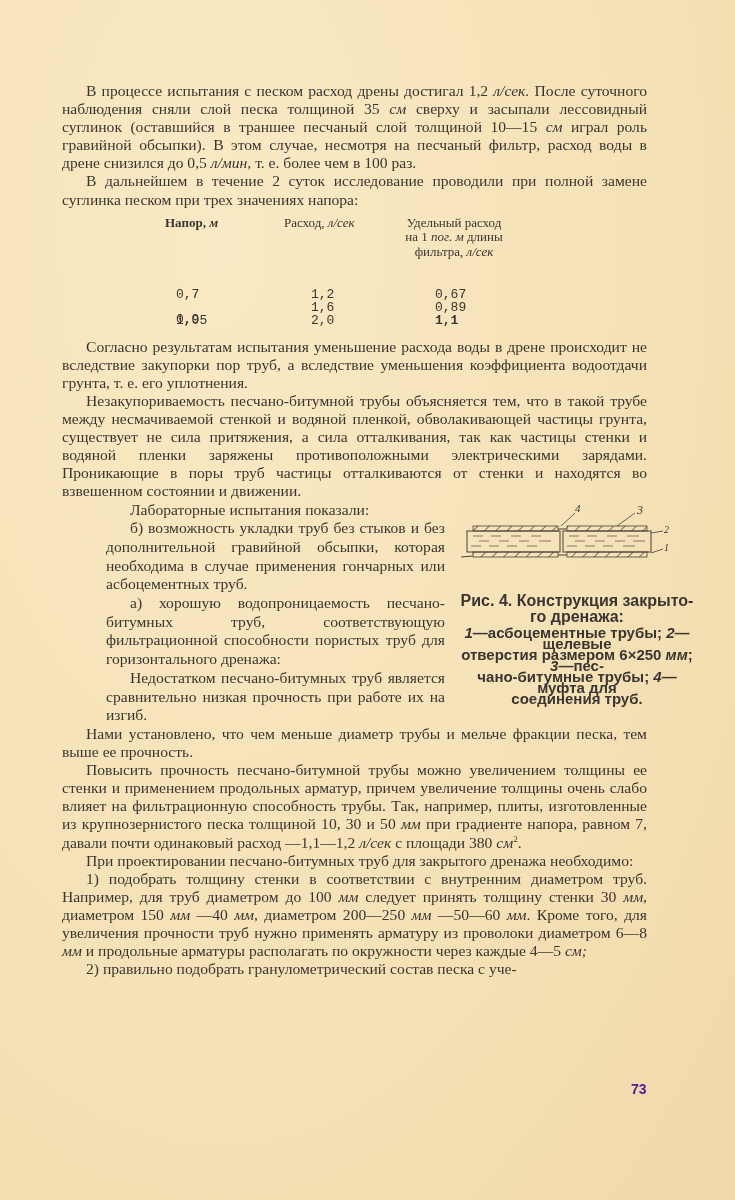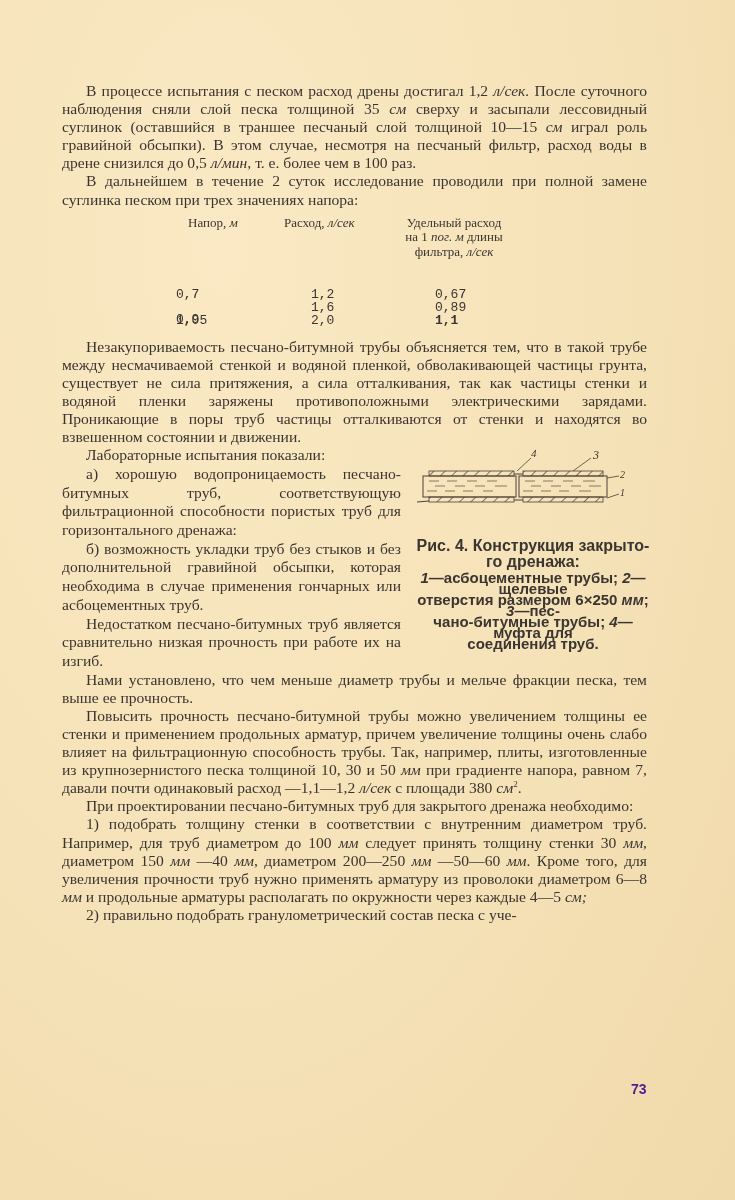--- a/index.html
+++ b/index.html
@@ -12,66 +12,67 @@
     position: relative;
   }
   .page { position: absolute; left: 62px; top: 82px; width: 585px; }
   p { margin: 0; font-size: 15.6px; line-height: 18.1px; text-align: justify; text-align-last: left; }
   p.ind { text-indent: 24px; }
   i { font-style: italic; }
   .tbl { margin: 7px 0 0 0; font-size: 13px; line-height: 14.5px; position: relative; height: 122px; }
   .th { position: absolute; top: 0; }
   .th3 { text-align: center; }
   .td { position: absolute; font-size: 14.5px; line-height: 13px; font-family: Liberation Mono, monospace; font-size: 13px; }
-  .two-col { position: relative; margin-top: 0; }
+  .two-col { position: relative; margin-top: 0; margin-left: 44px; }
   .left-col { width: 339px; }
   .left-col p { font-size: 15.6px; line-height: 18.7px; }
   .fig { position: absolute; left: 351px; top: 0; width: 240px; }
   .caption-title { text-align: center; font-family: "Liberation Sans", sans-serif; font-weight: bold; font-size: 16px; line-height: 16px; margin-top: 28px; color: #3a3530; }
   .caption-body { text-align: center; font-family: "Liberation Sans", sans-serif; font-weight: bold; font-size: 15px; line-height: 11px; margin-top: 2px; color: #3a3530; }
   .page-num { position: absolute; left: 631px; top: 1081px; font-family: "Liberation Sans", sans-serif; font-weight: bold; font-size: 14px; color: #4c1d95; }
   sup { font-size: 9px; line-height: 0; }
 </style>
 </head>
 <body>
 
 <div class="page">
 
   <p class="ind">В процессе испытания с песком расход дрены достигал 1,2 <i>л/сек.</i> После суточного наблюдения сняли слой песка толщиной 35 <i>см</i> сверху и засыпали лессовидный суглинок (оставшийся в траншее песчаный слой толщиной 10—15 <i>см</i> играл роль гравийной обсыпки). В этом случае, несмотря на песчаный фильтр, расход воды в дрене снизился до 0,5 <i>л/мин,</i> т. е. более чем в 100 раз.</p>
   <p class="ind">В дальнейшем в течение 2 суток исследование проводили при полной замене суглинка песком при трех значениях напора:</p>
 
   <div class="tbl">
-    <div class="th" style="left:126px;">Напор, <i>м</i></div>
+    <div class="th" style="left:103px;font-weight:bold;">Напор, <i>м</i></div>
     <div class="th" style="left:222px;">Расход, <i>л/сек</i></div>
     <div class="th th3" style="left:322px; width:140px;">
       <div>Удельный расход</div>
       <div>на 1 <i>пог. м</i> длины</div>
       <div>фильтра, <i>л/сек</i></div>
     </div>
 
     <div class="td" style="left:114px; top:72px;">0,7</div>
     <div class="td" style="left:249px; top:72px;">1,2</div>
     <div class="td" style="left:373px; top:72px;">0,67</div>
 
     <div class="td" style="left:114px; top:97px;">0,9</div>
     <div class="td" style="left:249px; top:85px;">1,6</div>
     <div class="td" style="left:373px; top:85px;">0,89</div>
 
     <div class="td" style="left:114px; top:98px;">1,05</div>
     <div class="td" style="left:249px; top:98px;">2,0</div>
     <div class="td" style="left:373px; top:98px; font-weight:bold;">1,1</div>
   </div>
 
+  <p class="ind">Согласно результатам испытания уменьшение расхода воды в дрене происходит не вследствие закупорки пор труб, а вследствие уменьшения коэффициента водоотдачи грунта, т. е. его уплотнения.</p>
   <p class="ind">Незакупориваемость песчано-битумной трубы объясняется тем, что в такой трубе между несмачиваемой стенкой и водяной пленкой, обволакивающей частицы грунта, существует не сила притяжения, а сила отталкивания, так как частицы стенки и водяной пленки заряжены противоположными электрическими зарядами. Проникающие в поры труб частицы отталкиваются от стенки и находятся во взвешенном состоянии и движении.</p>
 
   <div class="two-col">
     <div class="left-col">
       <p class="ind">Лабораторные испытания показали:</p>
+      <p class="ind">б) возможность укладки труб без стыков и без дополнительной гравийной обсыпки, которая необходима в случае применения гончарных или асбоцементных труб.</p>
       <p class="ind">а) хорошую водопроницаемость песчано-битумных труб, соответствующую фильтрационной способности пористых труб для горизонтального дренажа:</p>
-      <p class="ind">б) возможность укладки труб без стыков и без дополнительной гравийной обсыпки, которая необходима в случае применения гончарных или асбоцементных труб.</p>
       <p class="ind">Недостатком песчано-битумных труб является сравнительно низкая прочность при работе их на изгиб.</p>
     </div>
 
     <div class="fig">
       <svg width="240" height="60" viewBox="0 0 240 60">
         <defs>
           <pattern id="hatch" width="8" height="8" patternUnits="userSpaceOnUse" patternTransform="rotate(45)">
             <line x1="0" y1="0" x2="0" y2="8" stroke="#4a4038" stroke-width="1.4"></line>
           </pattern>
         </defs>

